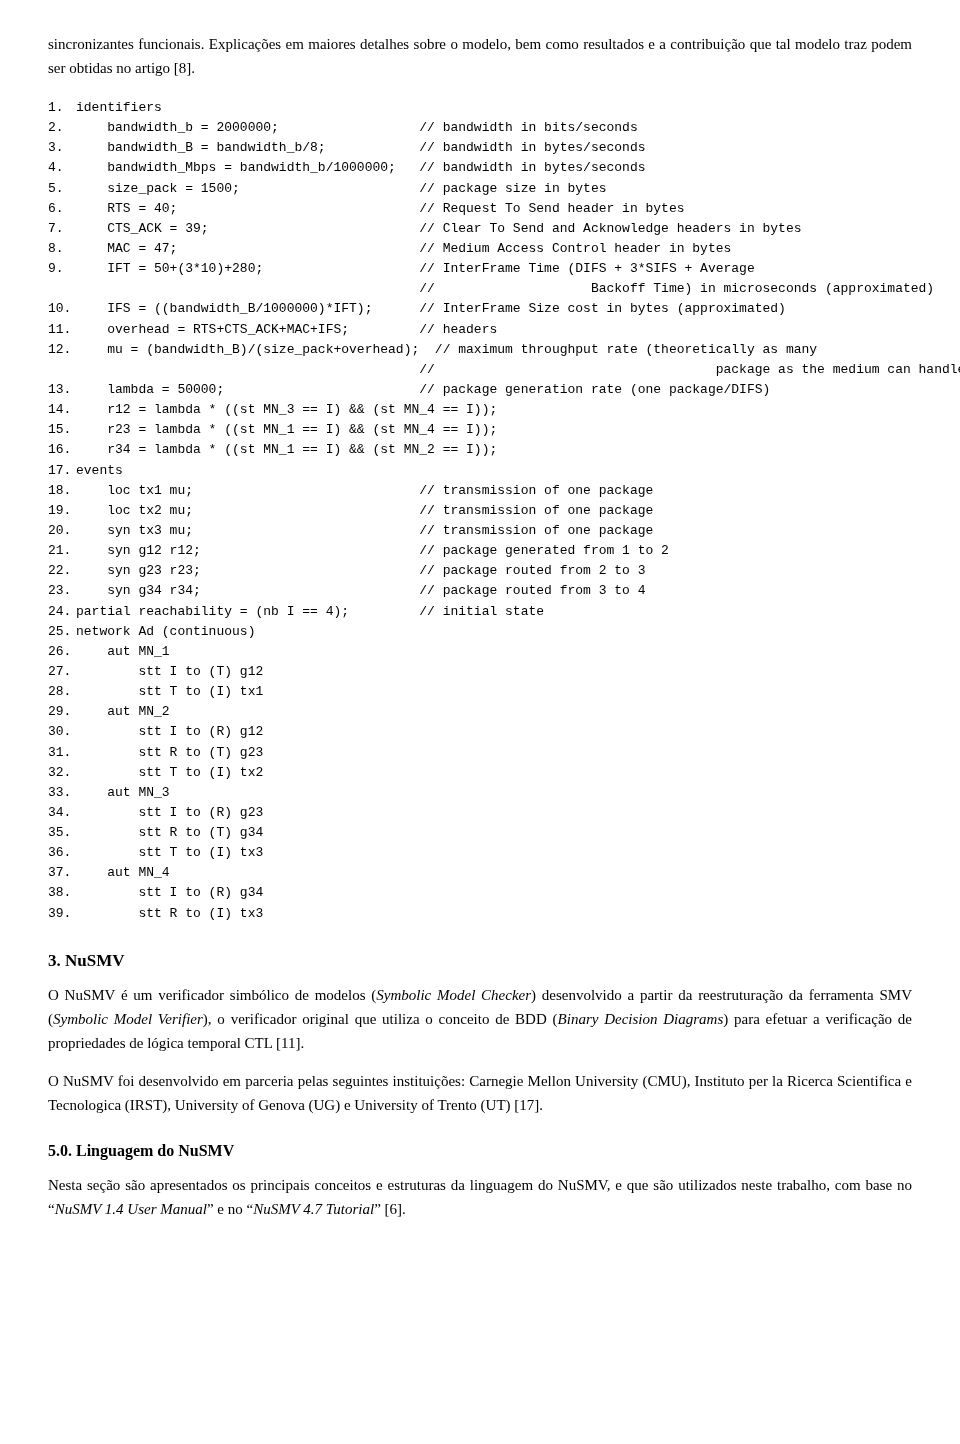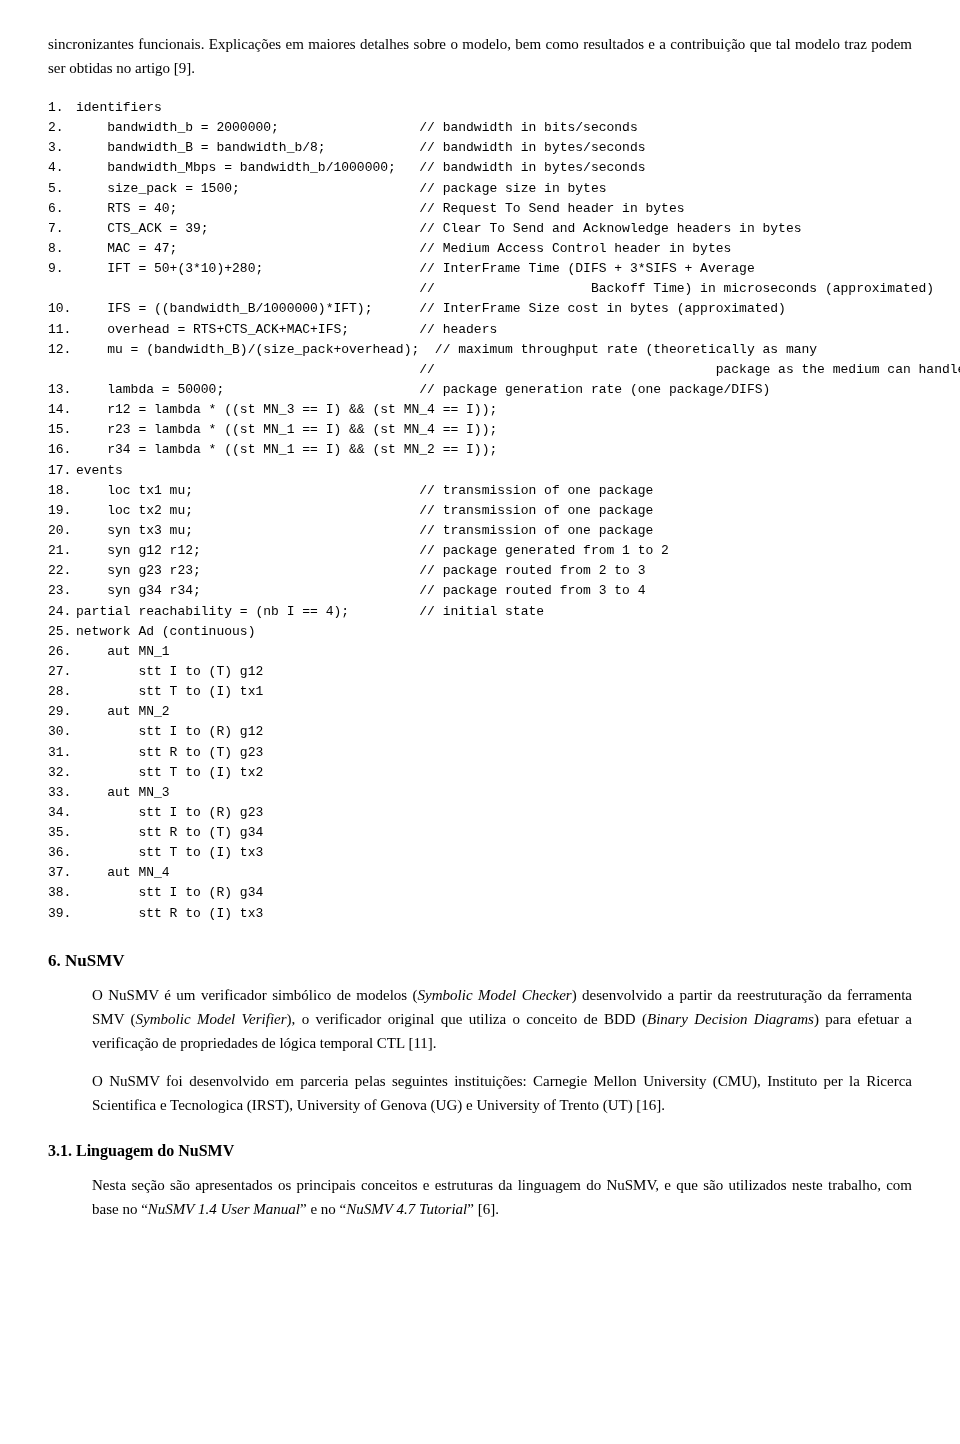--- a/index.html
+++ b/index.html
@@ -39,41 +39,40 @@
     .section-heading {
       font-size: 17px;
       font-weight: bold;
       margin: 24px 0 10px 0;
     }
     .body-paragraph {
       font-size: 15px;
       line-height: 1.6;
       text-align: justify;
       margin-bottom: 14px;
-      margin-left: 44px;
     }
     .subsection-heading {
       font-size: 16px;
       font-weight: bold;
       margin: 22px 0 10px 0;
     }
     em { font-style: italic; }
   </style>
 </head>
 <body>
 
-<p class="intro-text">sincronizantes funcionais. Explicações em maiores detalhes sobre o modelo, bem como resultados e a contribuição que tal modelo traz podem ser obtidas no artigo [9].</p>
+<p class="intro-text">sincronizantes funcionais. Explicações em maiores detalhes sobre o modelo, bem como resultados e a contribuição que tal modelo traz podem ser obtidas no artigo [8].</p>
 
 <div class="code-block"><div class="code-line"><span class="line-num">1.</span><div class="code-content">identifiers</div></div><div class="code-line"><span class="line-num">2.</span><div class="code-content">    bandwidth_b = 2000000;                  // bandwidth in bits/seconds</div></div><div class="code-line"><span class="line-num">3.</span><div class="code-content">    bandwidth_B = bandwidth_b/8;            // bandwidth in bytes/seconds</div></div><div class="code-line"><span class="line-num">4.</span><div class="code-content">    bandwidth_Mbps = bandwidth_b/1000000;   // bandwidth in bytes/seconds</div></div><div class="code-line"><span class="line-num">5.</span><div class="code-content">    size_pack = 1500;                       // package size in bytes</div></div><div class="code-line"><span class="line-num">6.</span><div class="code-content">    RTS = 40;                               // Request To Send header in bytes</div></div><div class="code-line"><span class="line-num">7.</span><div class="code-content">    CTS_ACK = 39;                           // Clear To Send and Acknowledge headers in bytes</div></div><div class="code-line"><span class="line-num">8.</span><div class="code-content">    MAC = 47;                               // Medium Access Control header in bytes</div></div><div class="code-line"><span class="line-num">9.</span><div class="code-content">    IFT = 50+(3*10)+280;                    // InterFrame Time (DIFS + 3*SIFS + Average</div></div><div class="code-line"><span class="line-num"></span><div class="code-content">                                            //                    Backoff Time) in microseconds (approximated)</div></div><div class="code-line"><span class="line-num">10.</span><div class="code-content">    IFS = ((bandwidth_B/1000000)*IFT);      // InterFrame Size cost in bytes (approximated)</div></div><div class="code-line"><span class="line-num">11.</span><div class="code-content">    overhead = RTS+CTS_ACK+MAC+IFS;         // headers</div></div><div class="code-line"><span class="line-num">12.</span><div class="code-content">    mu = (bandwidth_B)/(size_pack+overhead);  // maximum throughput rate (theoretically as many</div></div><div class="code-line"><span class="line-num"></span><div class="code-content">                                            //                                    package as the medium can handle)</div></div><div class="code-line"><span class="line-num">13.</span><div class="code-content">    lambda = 50000;                         // package generation rate (one package/DIFS)</div></div><div class="code-line"><span class="line-num">14.</span><div class="code-content">    r12 = lambda * ((st MN_3 == I) &amp;&amp; (st MN_4 == I));</div></div><div class="code-line"><span class="line-num">15.</span><div class="code-content">    r23 = lambda * ((st MN_1 == I) &amp;&amp; (st MN_4 == I));</div></div><div class="code-line"><span class="line-num">16.</span><div class="code-content">    r34 = lambda * ((st MN_1 == I) &amp;&amp; (st MN_2 == I));</div></div><div class="code-line"><span class="line-num">17.</span><div class="code-content">events</div></div><div class="code-line"><span class="line-num">18.</span><div class="code-content">    loc tx1 mu;                             // transmission of one package</div></div><div class="code-line"><span class="line-num">19.</span><div class="code-content">    loc tx2 mu;                             // transmission of one package</div></div><div class="code-line"><span class="line-num">20.</span><div class="code-content">    syn tx3 mu;                             // transmission of one package</div></div><div class="code-line"><span class="line-num">21.</span><div class="code-content">    syn g12 r12;                            // package generated from 1 to 2</div></div><div class="code-line"><span class="line-num">22.</span><div class="code-content">    syn g23 r23;                            // package routed from 2 to 3</div></div><div class="code-line"><span class="line-num">23.</span><div class="code-content">    syn g34 r34;                            // package routed from 3 to 4</div></div><div class="code-line"><span class="line-num">24.</span><div class="code-content">partial reachability = (nb I == 4);         // initial state</div></div><div class="code-line"><span class="line-num">25.</span><div class="code-content">network Ad (continuous)</div></div><div class="code-line"><span class="line-num">26.</span><div class="code-content">    aut MN_1</div></div><div class="code-line"><span class="line-num">27.</span><div class="code-content">        stt I to (T) g12</div></div><div class="code-line"><span class="line-num">28.</span><div class="code-content">        stt T to (I) tx1</div></div><div class="code-line"><span class="line-num">29.</span><div class="code-content">    aut MN_2</div></div><div class="code-line"><span class="line-num">30.</span><div class="code-content">        stt I to (R) g12</div></div><div class="code-line"><span class="line-num">31.</span><div class="code-content">        stt R to (T) g23</div></div><div class="code-line"><span class="line-num">32.</span><div class="code-content">        stt T to (I) tx2</div></div><div class="code-line"><span class="line-num">33.</span><div class="code-content">    aut MN_3</div></div><div class="code-line"><span class="line-num">34.</span><div class="code-content">        stt I to (R) g23</div></div><div class="code-line"><span class="line-num">35.</span><div class="code-content">        stt R to (T) g34</div></div><div class="code-line"><span class="line-num">36.</span><div class="code-content">        stt T to (I) tx3</div></div><div class="code-line"><span class="line-num">37.</span><div class="code-content">    aut MN_4</div></div><div class="code-line"><span class="line-num">38.</span><div class="code-content">        stt I to (R) g34</div></div><div class="code-line"><span class="line-num">39.</span><div class="code-content">        stt R to (I) tx3</div></div></div>
 
-<div class="section-heading">6. NuSMV</div>
+<div class="section-heading">3. NuSMV</div>
 
 <p class="body-paragraph">
   <span>O NuSMV é um verificador simbólico de modelos (</span><em>Symbolic Model Checker</em><span>) desenvolvido a partir da reestruturação da ferramenta SMV (</span><em>Symbolic Model Verifier</em><span>), o verificador original que utiliza o conceito de BDD (</span><em>Binary Decision Diagrams</em><span>) para efetuar a verificação de propriedades de lógica temporal CTL [11].</span>
 </p>
 
-<p class="body-paragraph">O NuSMV foi desenvolvido em parceria pelas seguintes instituições: Carnegie Mellon University (CMU), Instituto per la Ricerca Scientifica e Tecnologica (IRST), University of Genova (UG) e University of Trento (UT) [16].</p>
+<p class="body-paragraph">O NuSMV foi desenvolvido em parceria pelas seguintes instituições: Carnegie Mellon University (CMU), Instituto per la Ricerca Scientifica e Tecnologica (IRST), University of Genova (UG) e University of Trento (UT) [17].</p>
 
-<div class="subsection-heading">3.1. Linguagem do NuSMV</div>
+<div class="subsection-heading">5.0. Linguagem do NuSMV</div>
 
 <p class="body-paragraph">
   <span>Nesta seção são apresentados os principais conceitos e estruturas da linguagem do NuSMV, e que são utilizados neste trabalho, com base no “</span><em>NuSMV 1.4 User Manual</em><span>” e no “</span><em>NuSMV 4.7 Tutorial</em><span>” [6].</span>
 </p>
 
 </body></html>

